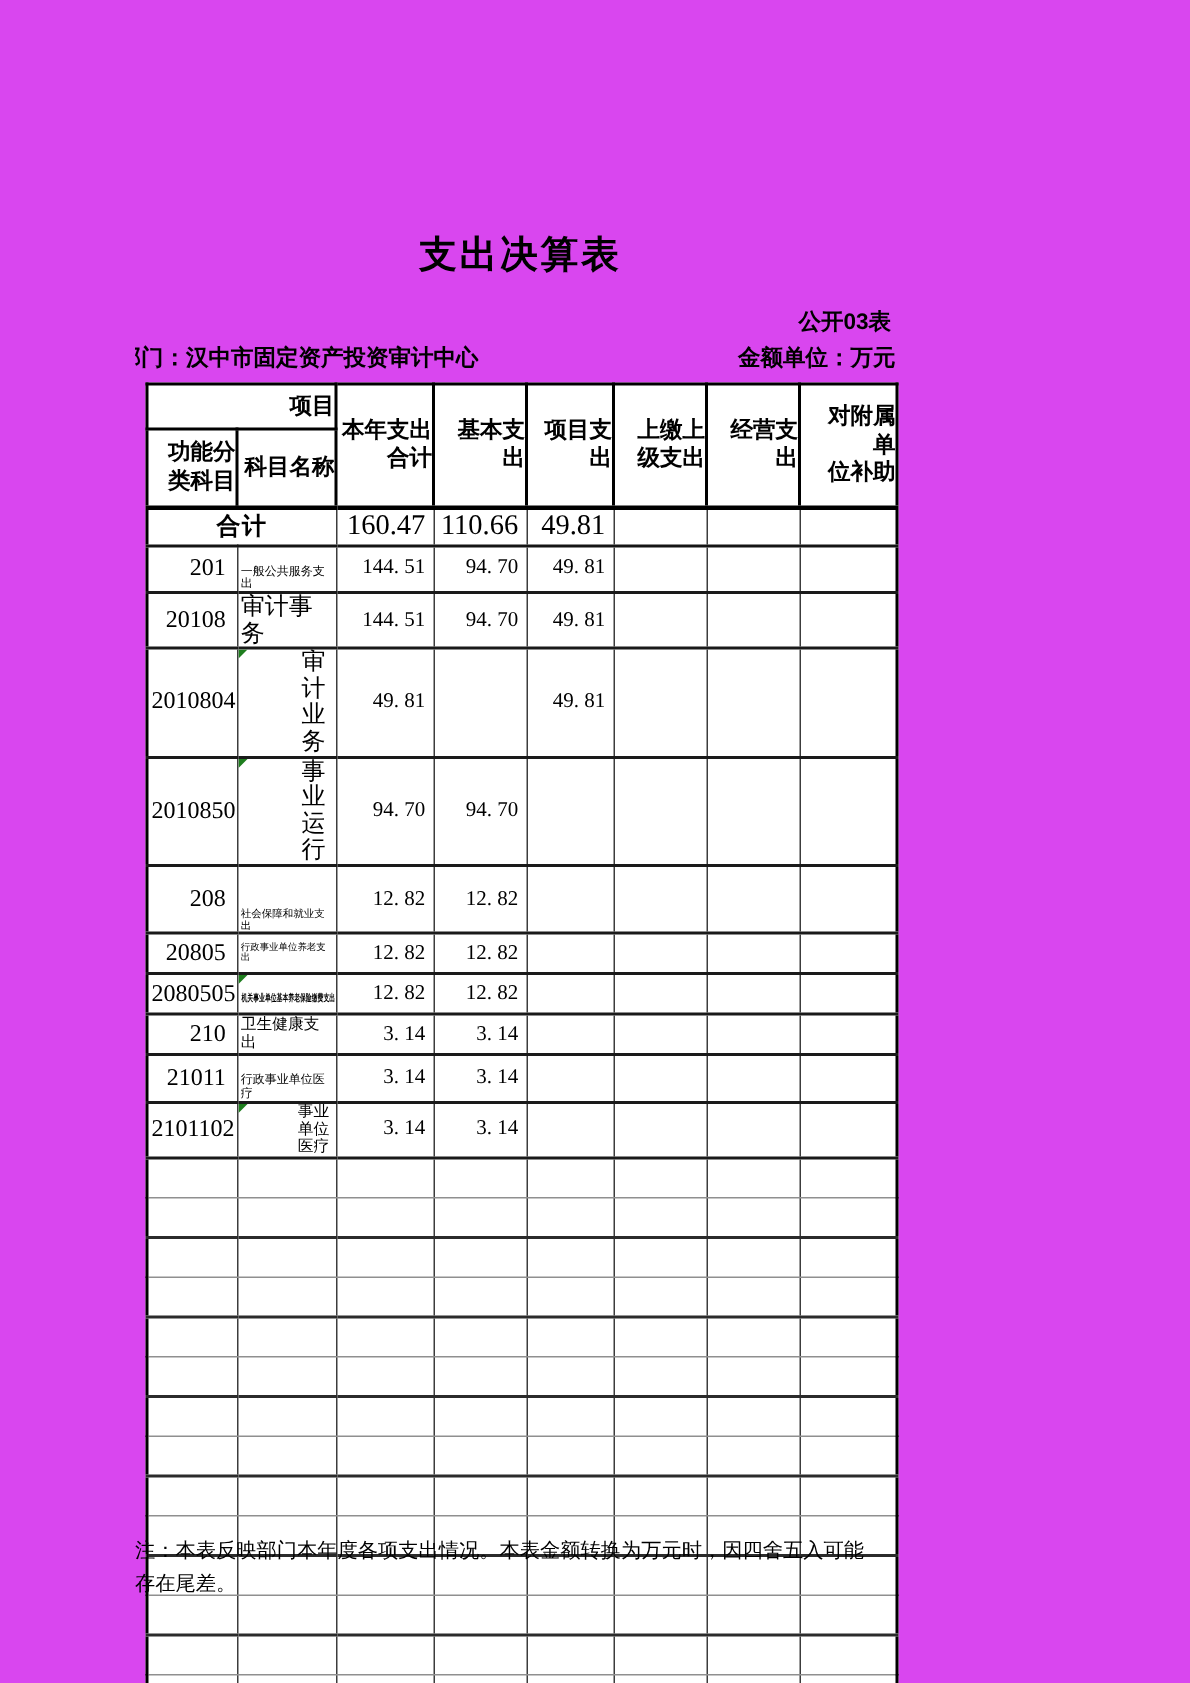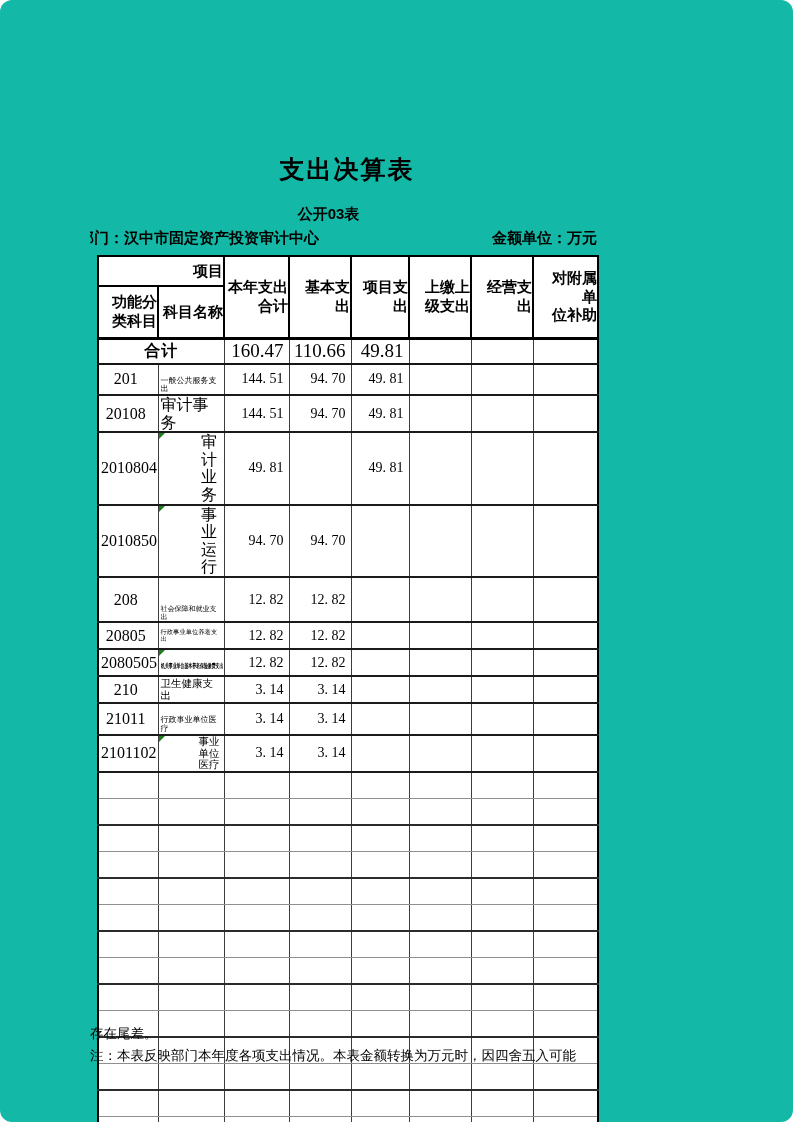--- a/index.html
+++ b/index.html
@@ -1,28 +1,28 @@
 <!DOCTYPE html>
 <html><head>
 <meta charset="utf-8">
 <style>
   html,body{margin:0;padding:0;}
   body{
     width:793px;height:1122px;background:#ffffff;position:relative;
     font-family:"Liberation Sans",sans-serif;color:#000;overflow:hidden;
   }
-  .page{position:absolute;inset:0;background:#14b8a6;border-radius:12px;}
+  .page{position:absolute;inset:0;background:#d946ef;}
 
   .title{
     position:absolute;top:153px;left:97px;width:500px;
     text-align:center;font-size:25px;font-weight:bold;letter-spacing:2px;
   }
   .form-code{
-    position:absolute;top:205px;left:80px;width:497px;
-    text-align:center;font-size:15px;font-weight:bold;
+    position:absolute;top:205px;left:97px;width:497px;
+    text-align:right;font-size:15px;font-weight:bold;
   }
   .meta-row{
     position:absolute;top:229px;left:90px;width:507px;
     display:flex;justify-content:space-between;
     font-size:15px;font-weight:bold;white-space:nowrap;
   }
   .dept-clip{overflow:hidden;}
   .dept-clip span{display:inline-block;margin-left:-11px;}
 
   table.grid{
@@ -37,21 +37,21 @@
   }
   .grid td{
     border:1px solid #3c3c3c;padding:0 2px;height:25px;
     font-family:"Liberation Serif",serif;vertical-align:middle;overflow:hidden;
   }
   tr.total-row td{border-top:3px solid #000;border-bottom:2px solid #151515;height:23px;}
   tr.data-row td{border-bottom:2px solid #1a1a1a;}
   tr.empty-row td{border-bottom:1px solid #8f8f8f;height:25px;}
   tr.empty-row.hv td{border-bottom:2px solid #2b2b2b;}
 
-  td.code{font-size:16px;text-align:center;padding-right:7px;}
+  td.code{font-size:16px;text-align:right;padding-right:7px;}
   td.name-cell{position:relative;}
   td.val{font-size:14px;text-align:right;padding-right:5px;white-space:nowrap;}
   tr.total-row td.val{font-size:19px;}
   td.total-label{
     font-family:"Liberation Sans",sans-serif;font-weight:bold;
     font-size:16px;text-align:center;letter-spacing:1px;
   }
   .nm{display:block;line-height:1.1;}
   .al-left{text-align:left;}
   .al-center{text-align:center;padding-left:36px;}
@@ -427,17 +427,17 @@
           <td></td>
           <td></td>
           <td></td>
           <td></td>
           <td></td>
         </tr>
       </tbody>
   </table>
 
   <div class="note">
+    <div>注：本表反映部门本年度各项支出情况。本表金额转换为万元时，因四舍五入可能</div>
     <div>存在尾差。</div>
-    <div>注：本表反映部门本年度各项支出情况。本表金额转换为万元时，因四舍五入可能</div>
   </div>
 
 </div>
 
 </body></html>

